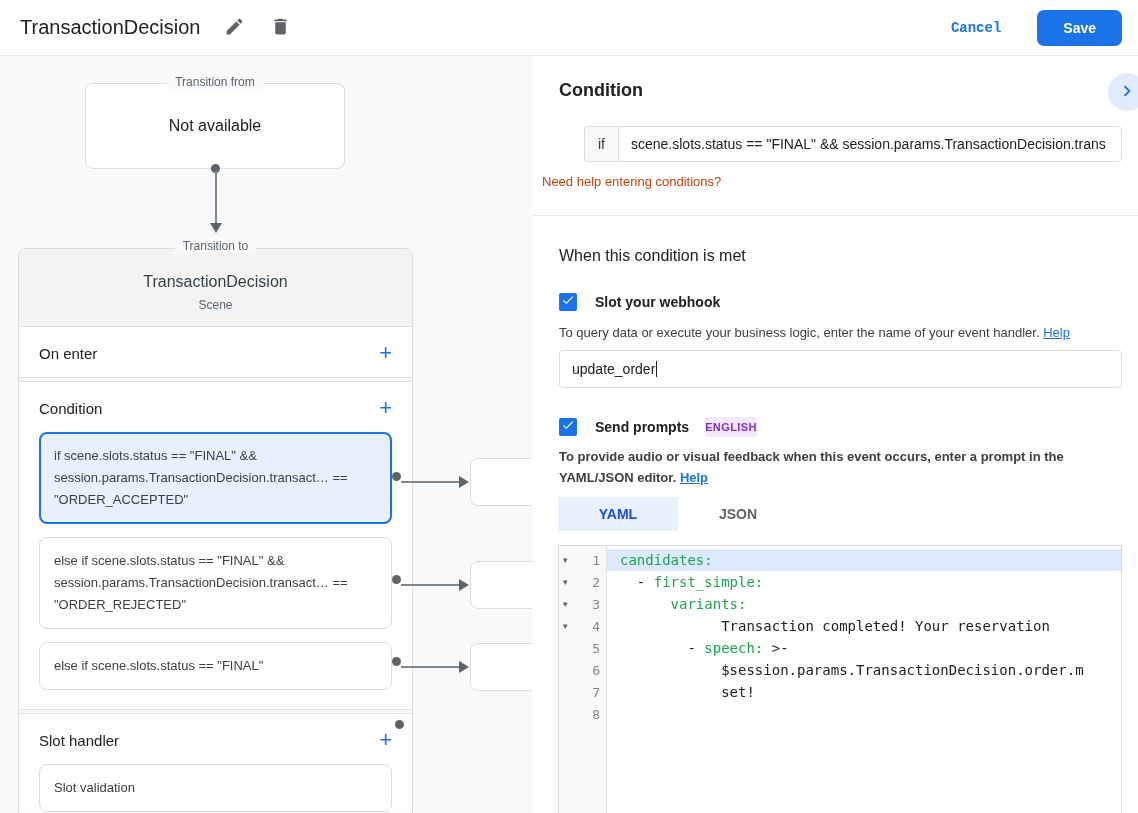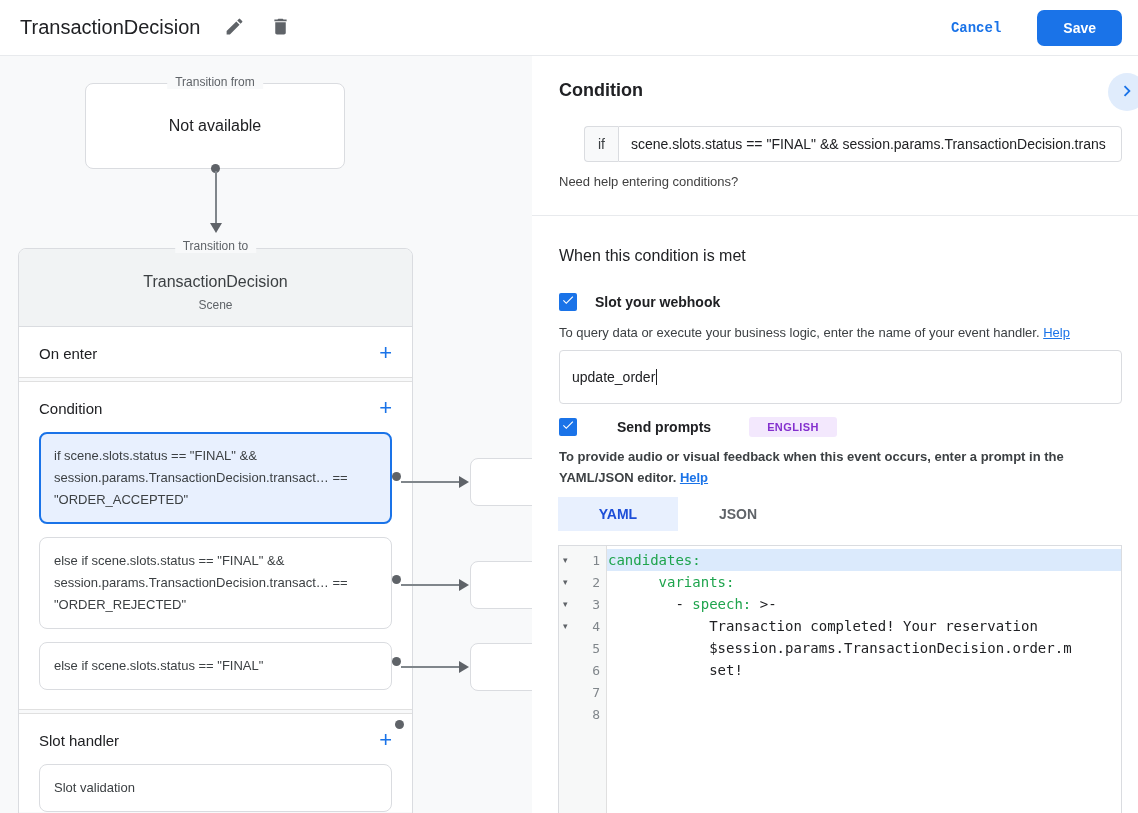--- a/index.html
+++ b/index.html
@@ -67,55 +67,55 @@
   .cond-heading { position:absolute; left:27px; top:24px; font-size:18px; color:#202124; }
   .chev-btn { position:absolute; right:-8px; top:17px; width:38px; height:38px; border-radius:50%;
               background:#e0ecfc; border:none; cursor:pointer; display:flex; align-items:center; justify-content:center; }
   .chev-btn svg { fill:#1a73e8; }
   .if-row { position:absolute; left:27px; top:70px; width:563px; height:36px; display:flex;padding-left:25px; }
   .if-label { width:34px; background:#f8f9fa; border:1px solid #dadce0; border-right:none;
               border-radius:4px 0 0 4px; display:flex; align-items:center; justify-content:center;
               font-size:14px; color:#3c4043; }
   .if-input { flex:1; border:1px solid #dadce0; border-radius:0 4px 4px 0; padding:0 12px;
               font-size:14px; color:#202124; font-family:inherit; outline:none; }
-  .help-link { position:absolute; left:27px; top:118px; font-size:13px; color:#404040; text-decoration:none; }
+  .help-link { position:absolute; left:10px; top:118px; font-size:13px; color:#c2410c; text-decoration:none; }
   .panel-divider { position:absolute; left:0; top:159px; width:606px; height:1px; background:#e8eaed; }
   .when-heading { position:absolute; left:27px; top:191px; font-size:16px; font-weight:400; color:#202124; }
 
   .check-row { position:absolute; left:27px; display:flex; align-items:center; }
   .cb { width:18px; height:18px; border-radius:2px; background:#1a73e8; display:flex;
         align-items:center; justify-content:center; margin-right:18px; cursor:pointer; }
   .cb-label { font-size:14px; font-weight:700; color:#202124; }
   .row-webhook { top:237px; }
   .desc { position:absolute; left:27px; font-size:13px; color:#3c4043; line-height:21px; width:562px; }
   .desc-webhook { top:266px; }
   .desc a { color:#1a73e8; }
-  .text-input { position:absolute; left:27px; width:563px; height:54px; border:1px solid #dadce0;
+  .text-input { position:absolute; left:27px; width:563px; height:38px; border:1px solid #dadce0;
                 border-radius:4px; display:flex; align-items:center; padding:0 12px; font-size:14px; color:#202124; }
   .webhook-input { top:294px; }
   .caret { width:1px; height:16px; background:#202124; margin-left:1px; }
 
-  .row-prompts { top:361px;gap:22px; }
+  .row-prompts { top:361px; }
   .lang-badge { margin-left:16px; background:#f3e8fd; color:#8430ce; font-size:11px; font-weight:700;
-                letter-spacing:.4px; padding:4px 18px; border-radius:3px; }
+                letter-spacing:.4px; padding:4px 0; border-radius:3px; }
   .desc-prompts { top:390px;font-weight:bold; }
 
   .tabs { position:absolute; left:26px; top:441px; display:flex; }
   .tab { width:120px; height:34px; display:flex; align-items:center; justify-content:center;
          font-size:14px; font-weight:700; color:#5f6368; cursor:pointer; }
   .tab.active { background:#e8f0fe; color:#1d4ed8; }
 
   .editor { position:absolute; left:26px; top:489px; width:564px; height:268px;
             border:1px solid #dadce0; border-bottom:none; display:flex; background:#fff; }
   .gutter { width:48px; background:#f7f8f8; border-right:1px solid #e0e0e0; padding-top:3px; }
   .gutter-row { display:flex; align-items:center; height:22px; padding:0 6px 0 4px; }
   .fold { width:15px; font-size:9px; color:#5f6368; cursor:pointer; }
   .lnum { flex:1; text-align:right; color:#80868b; font-size:13px; font-family:"DejaVu Sans Mono", monospace; }
   .code { flex:1; padding-top:3px; overflow:hidden; }
-  .code-row { height:22px; line-height:22px; padding-left:1px; font-size:14px;
+  .code-row { height:22px; line-height:22px; padding-left:13px; font-size:14px;
               font-family:"DejaVu Sans Mono", monospace; white-space:pre; color:#202124; }
   .code-row.hl-line { background:#dbeafc; }
   .tok-key { color:#1ea44d; }
   .tok-plain { color:#202124; }
 </style>
 </head>
 <body>
 
 <header class="topbar">
   <span class="page-title">TransactionDecision</span>
@@ -288,21 +288,22 @@
           <span class="fold"></span>
           <span class="lnum">7</span>
         </div>
         <div class="gutter-row">
           <span class="fold"></span>
           <span class="lnum">8</span>
         </div>
       </div>
     <div class="code">
         <div class="code-row hl-line"><span class="tok-key">candidates:</span></div>
+        <div class="code-row"><span class="tok-plain">  - </span><span class="tok-key">first_simple:</span></div>
         <div class="code-row"><span class="tok-plain">      </span><span class="tok-key">variants:</span></div>
+        <div class="code-row"><span class="tok-plain">            Transaction completed! Your reservation</span></div>
         <div class="code-row"><span class="tok-plain">        - </span><span class="tok-key">speech:</span><span class="tok-plain"> &gt;-</span></div>
-        <div class="code-row"><span class="tok-plain">            Transaction completed! Your reservation</span></div>
         <div class="code-row"><span class="tok-plain">            $session.params.TransactionDecision.order.m</span></div>
         <div class="code-row"><span class="tok-plain">            set!</span></div>
         <div class="code-row"></div>
       </div>
   </div>
 </div>
 
 </body></html>

